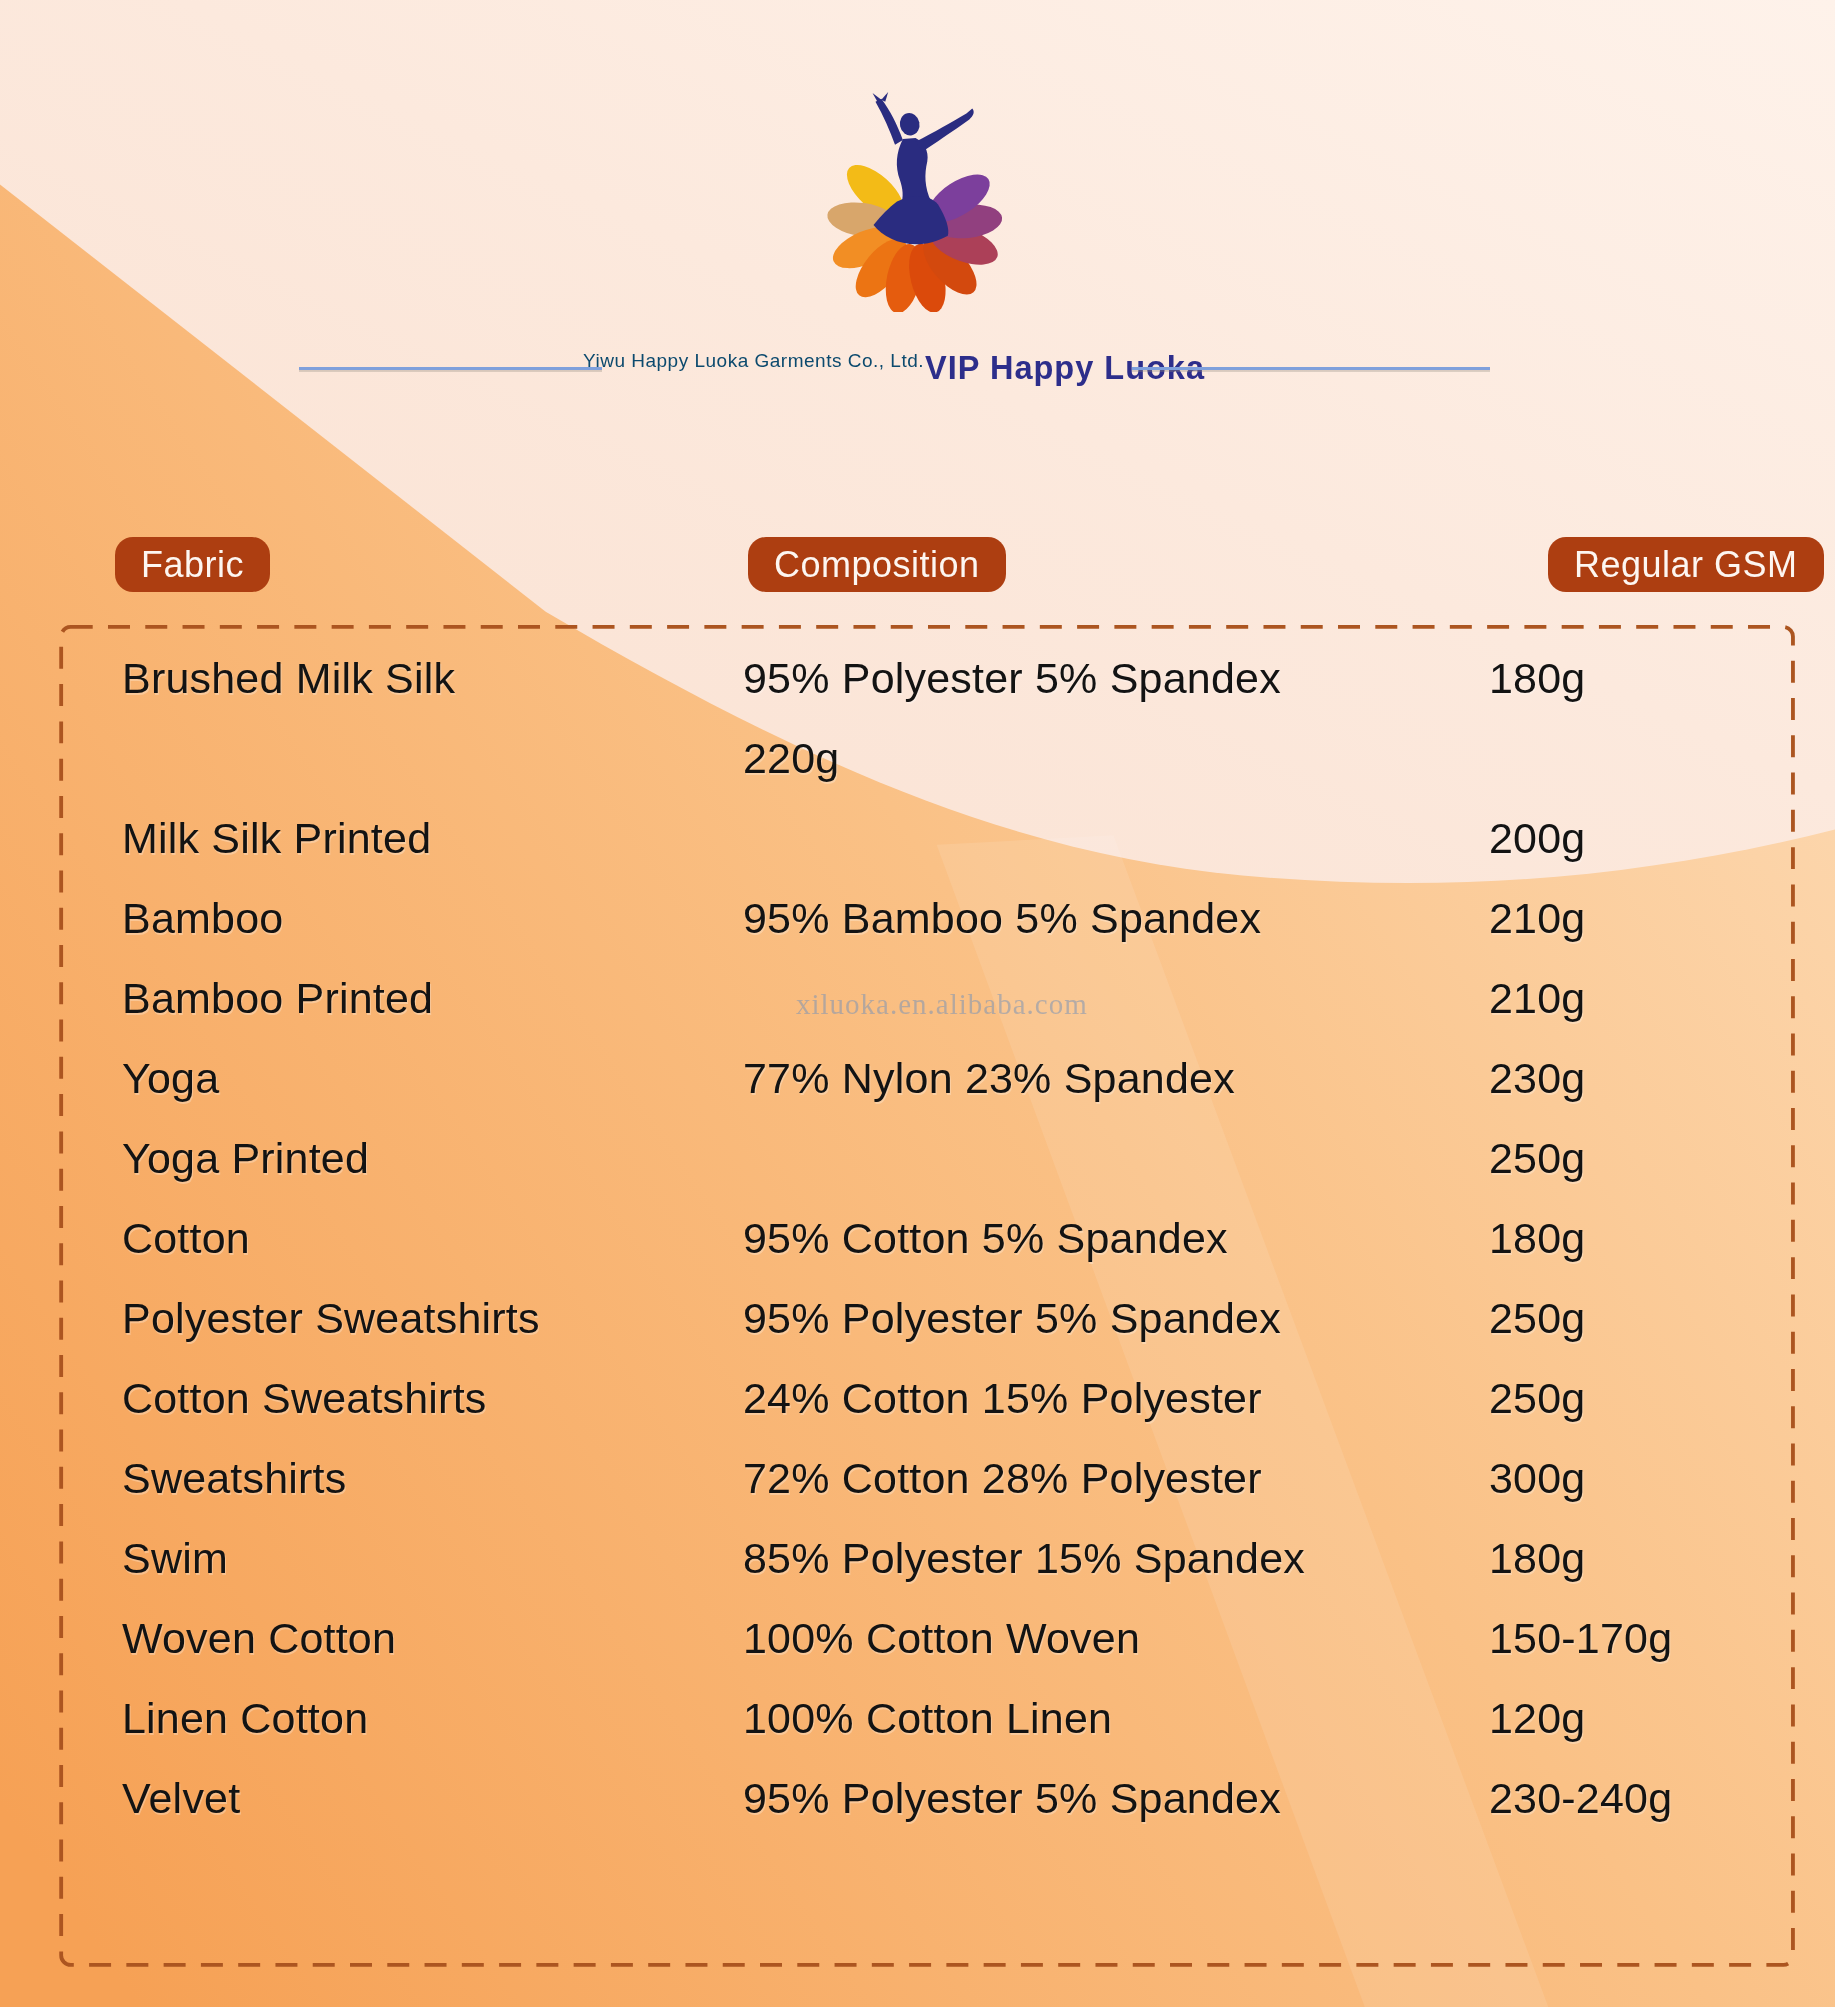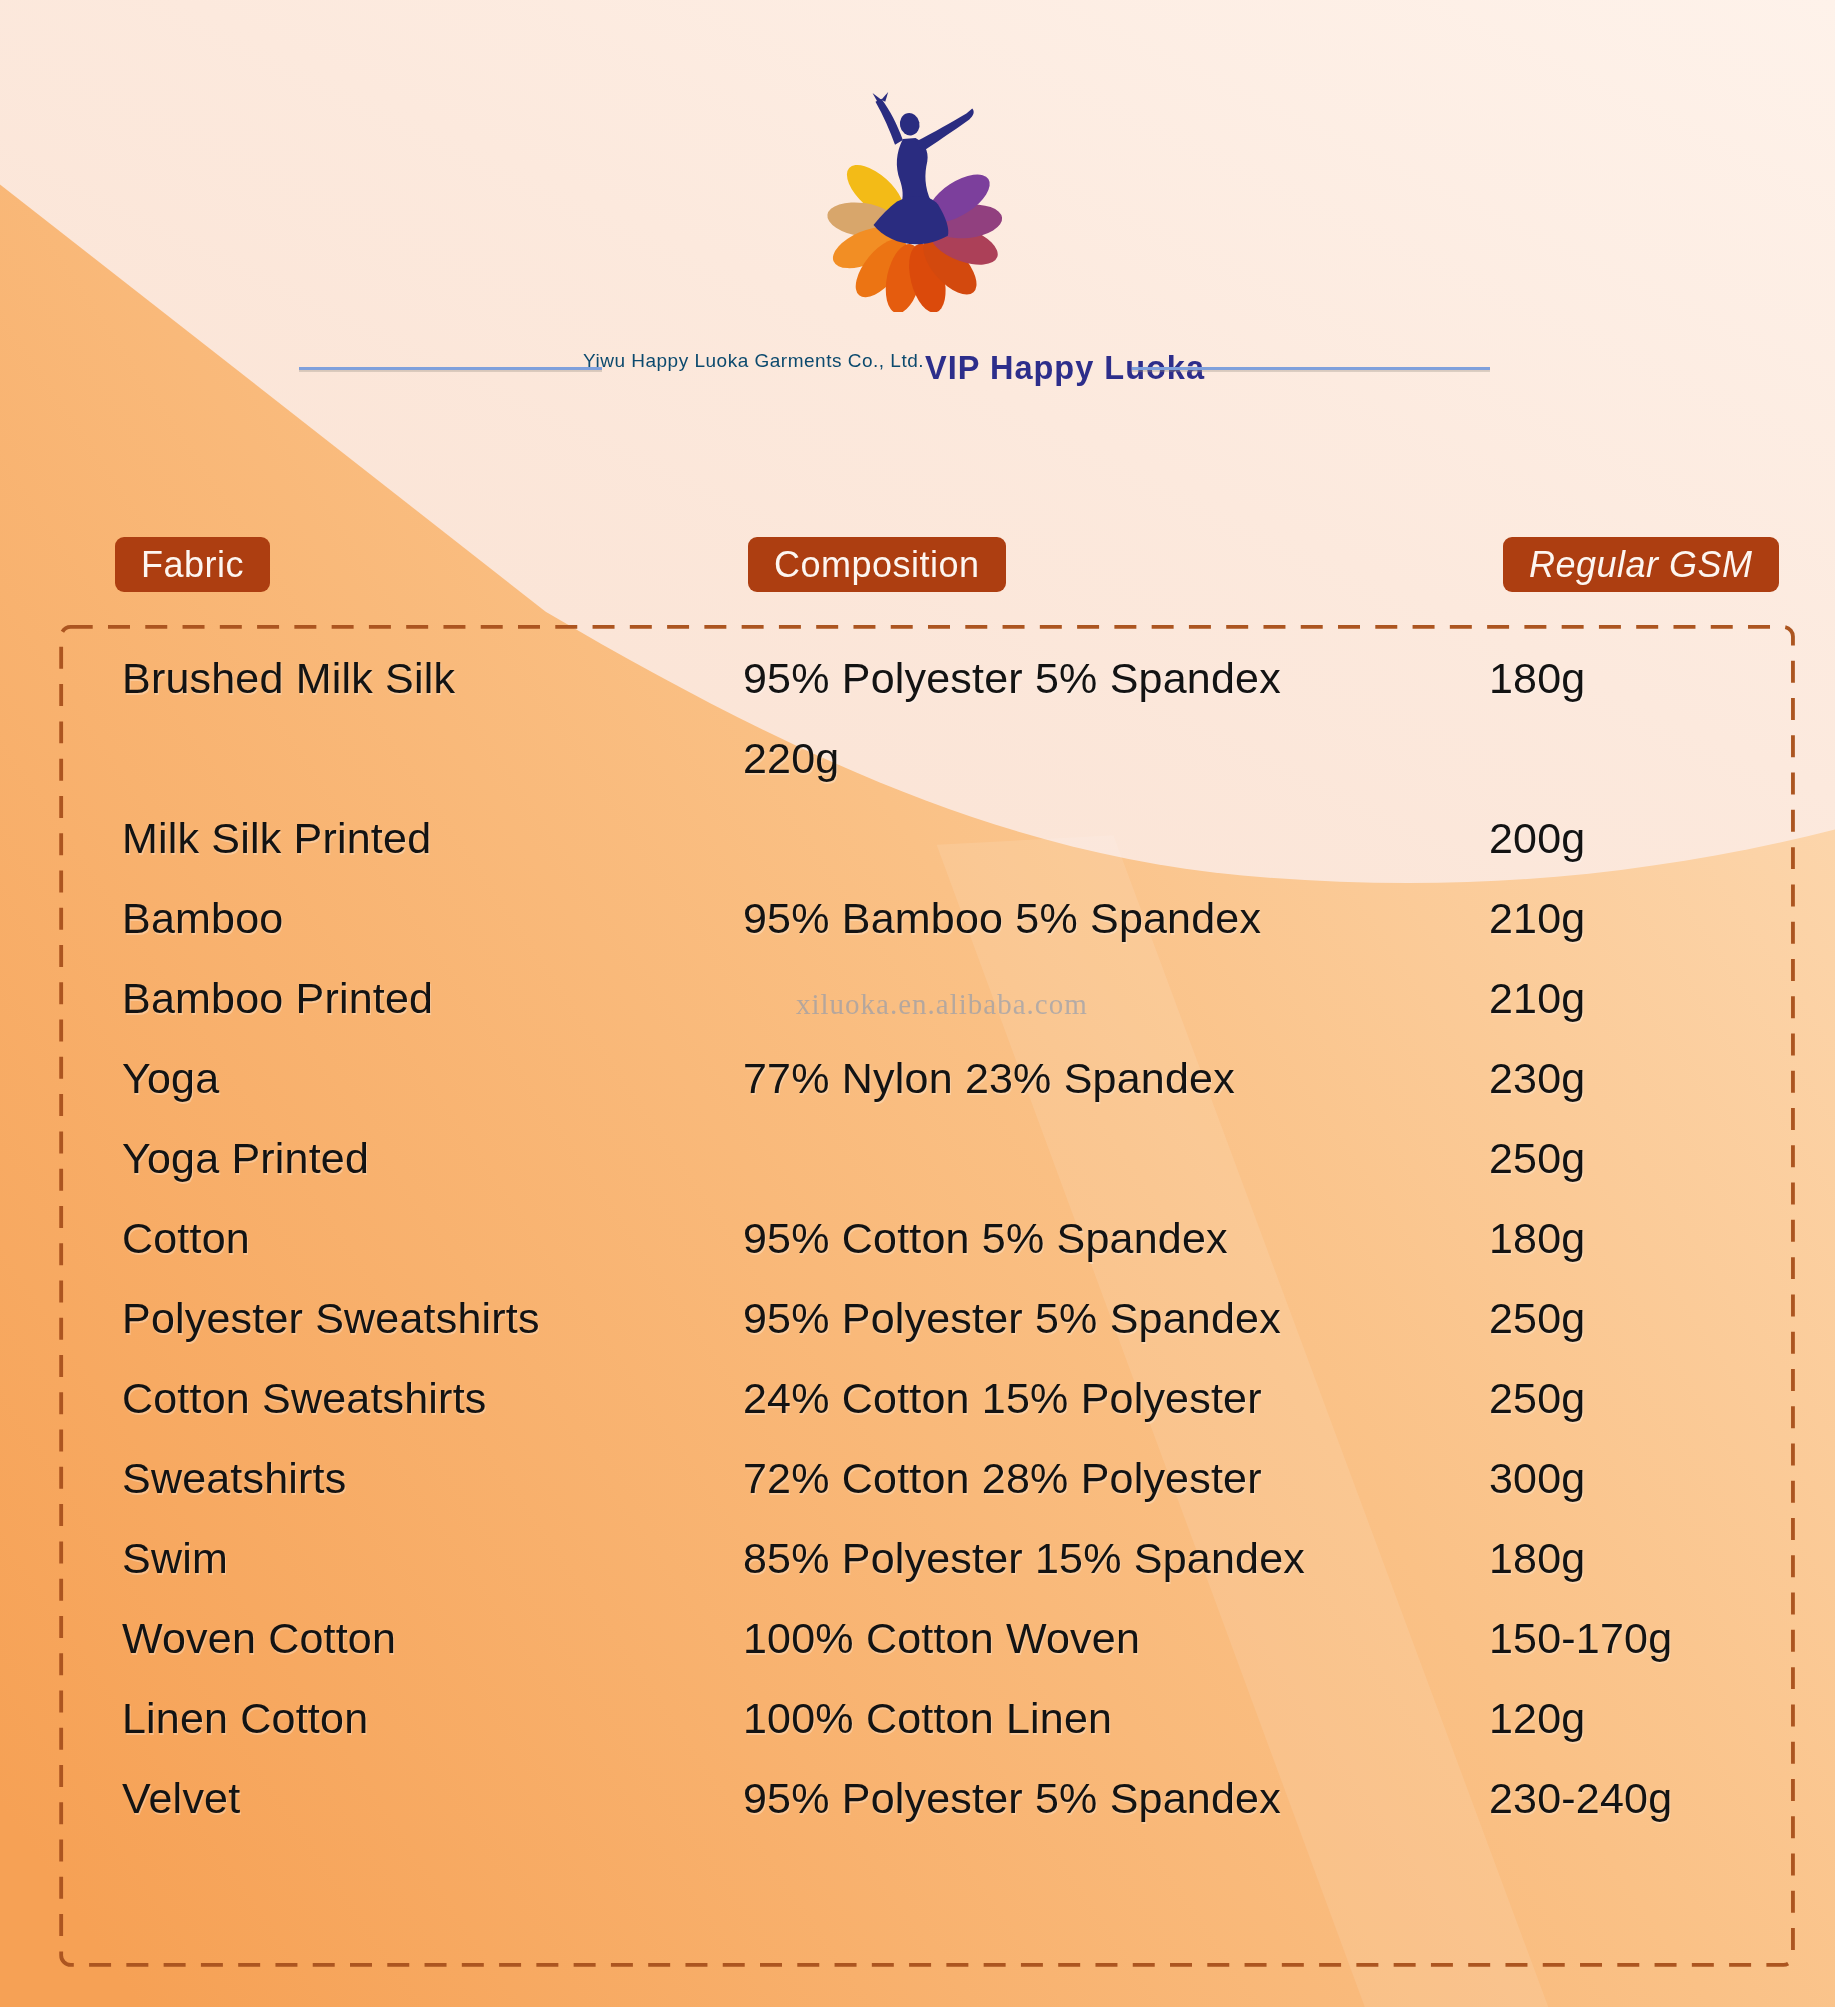--- a/index.html
+++ b/index.html
@@ -23,25 +23,25 @@
   .divider-line.right{left:1132px;width:358px;}
   .company-line{
     position:absolute;left:583px;top:350px;width:669px;text-align:left;z-index:2;
     font-size:19px;color:#0c4a6e;letter-spacing:0.5px;
   }
 
   
   .badge{
     position:absolute;top:537px;height:55px;line-height:55px;z-index:2;
     background:var(--badge_bg,#AD3E11);color:#FDF6F1;
-    font-size:36px;padding:0 26px;border-radius:9px;letter-spacing:0.5px;
+    font-size:36px;padding:0 26px;border-radius:18px;letter-spacing:0.5px;
   }
   .badge.fabric{left:115px;}
   .badge.composition{left:748px;}
-  .badge.gsm{left:1503px;font-style:italic;}
+  .badge.gsm{left:1548px;}
 
   
   .spec-table{
     position:absolute;left:61px;top:629px;width:1732px;height:1336px;z-index:2;
     padding:9.6px 0 0 61px;box-sizing:border-box;
   }
   .spec-row{
     display:grid;grid-template-columns:621px 746px 1fr;align-items:center;
     height:80px;
   }

